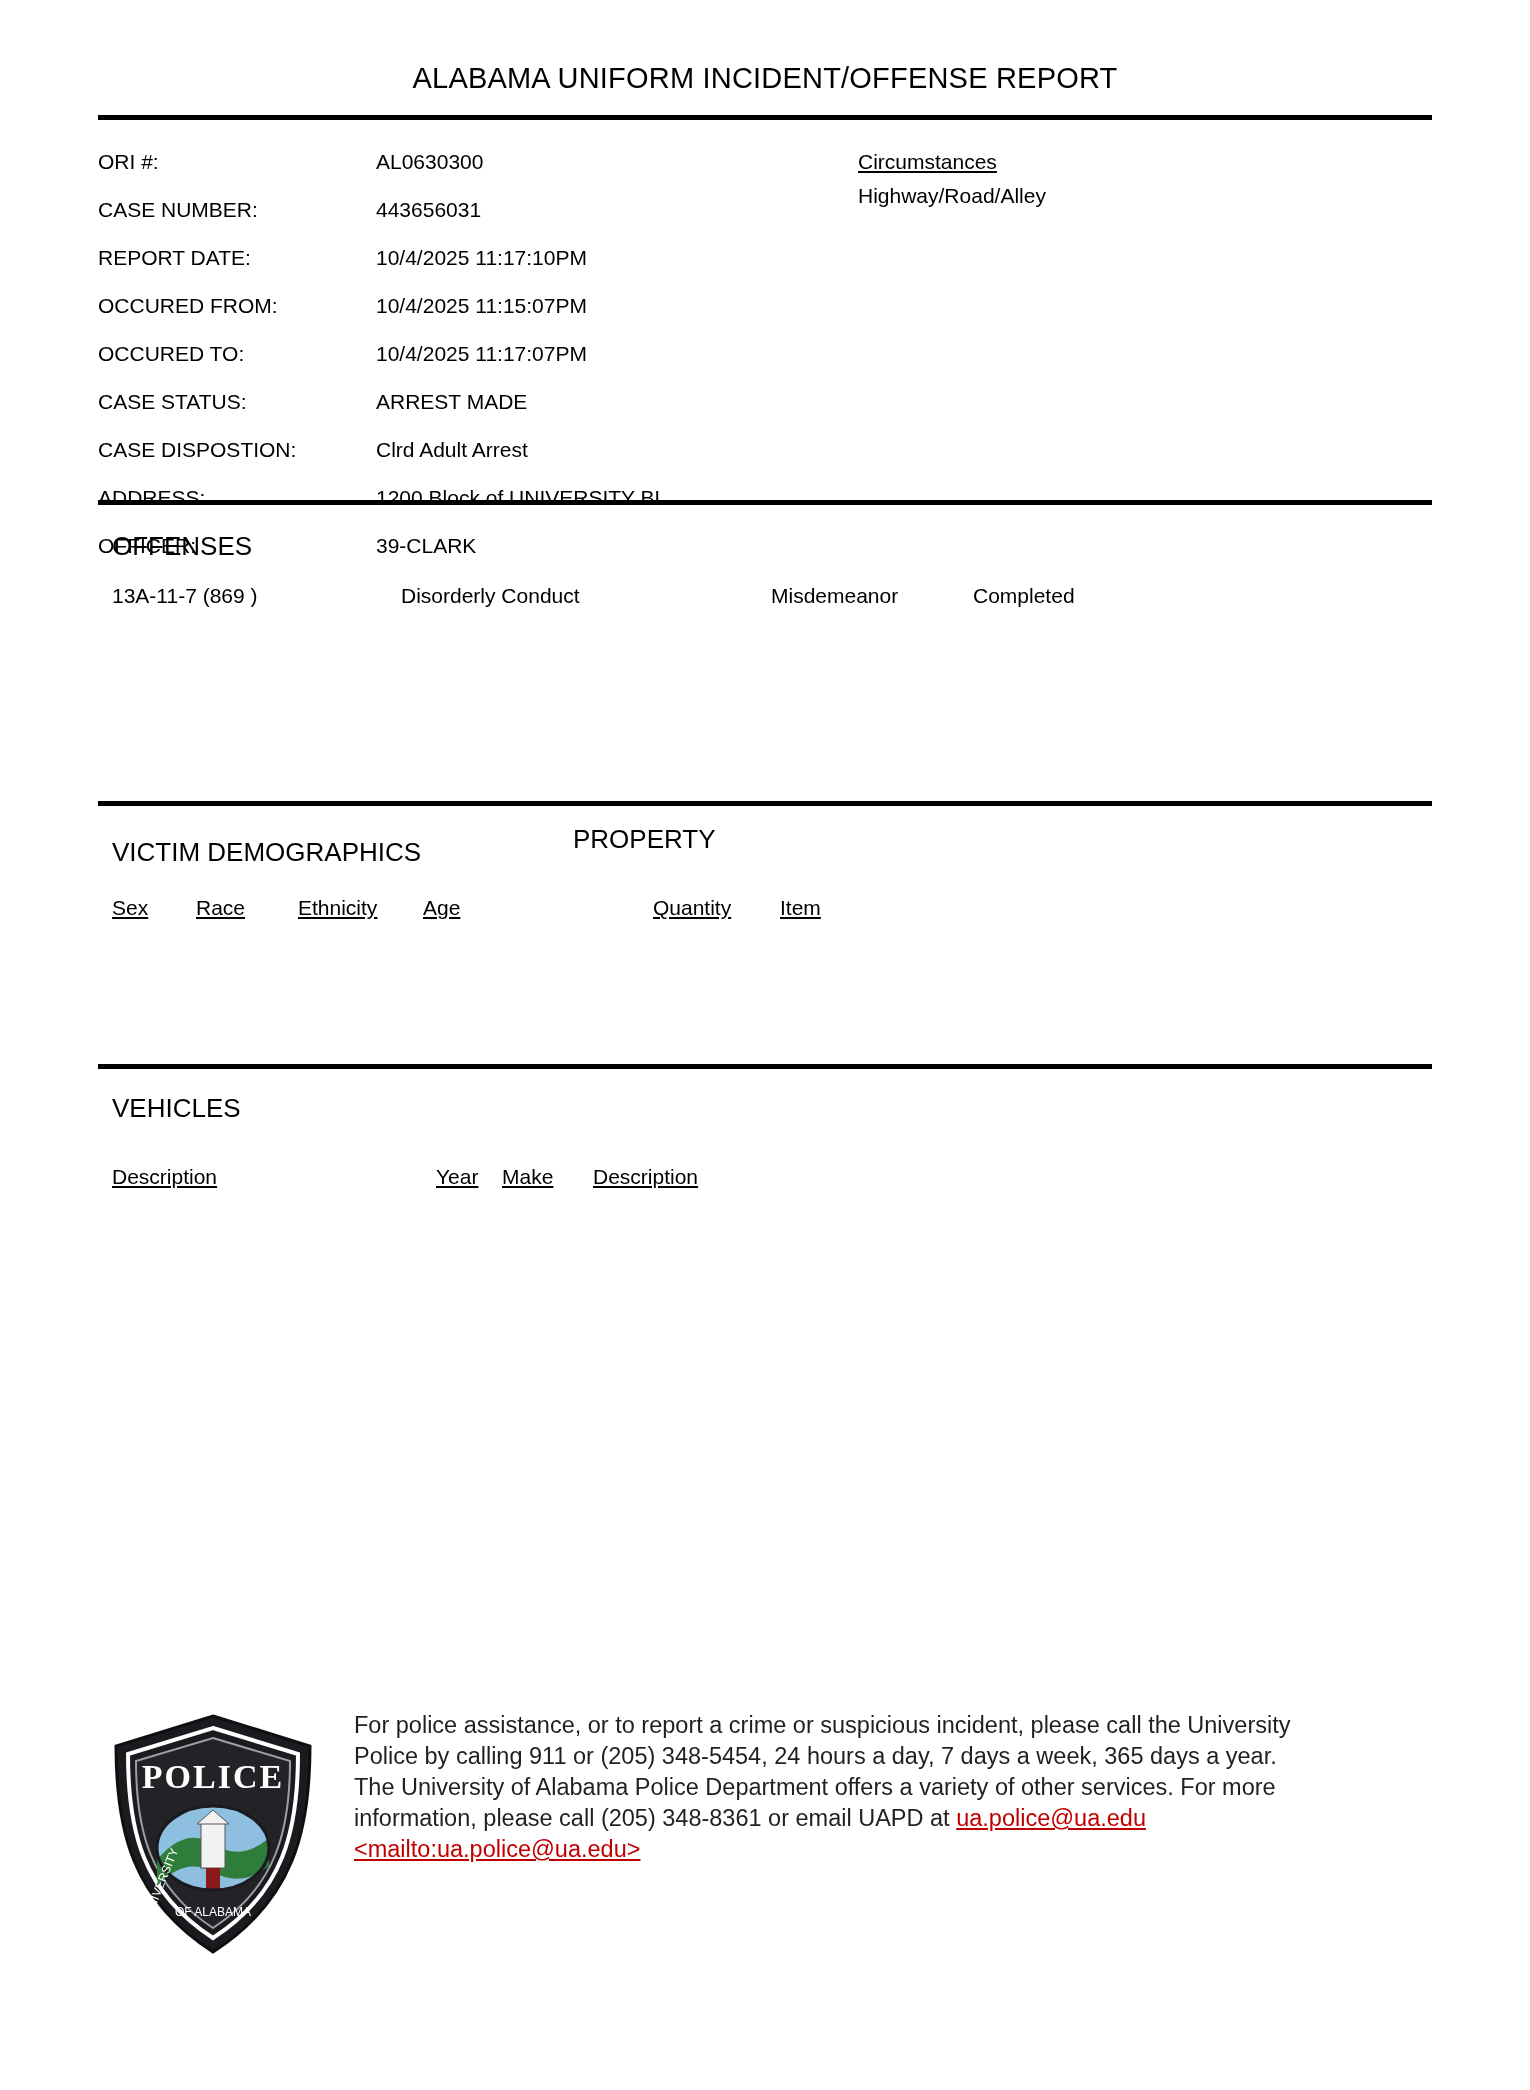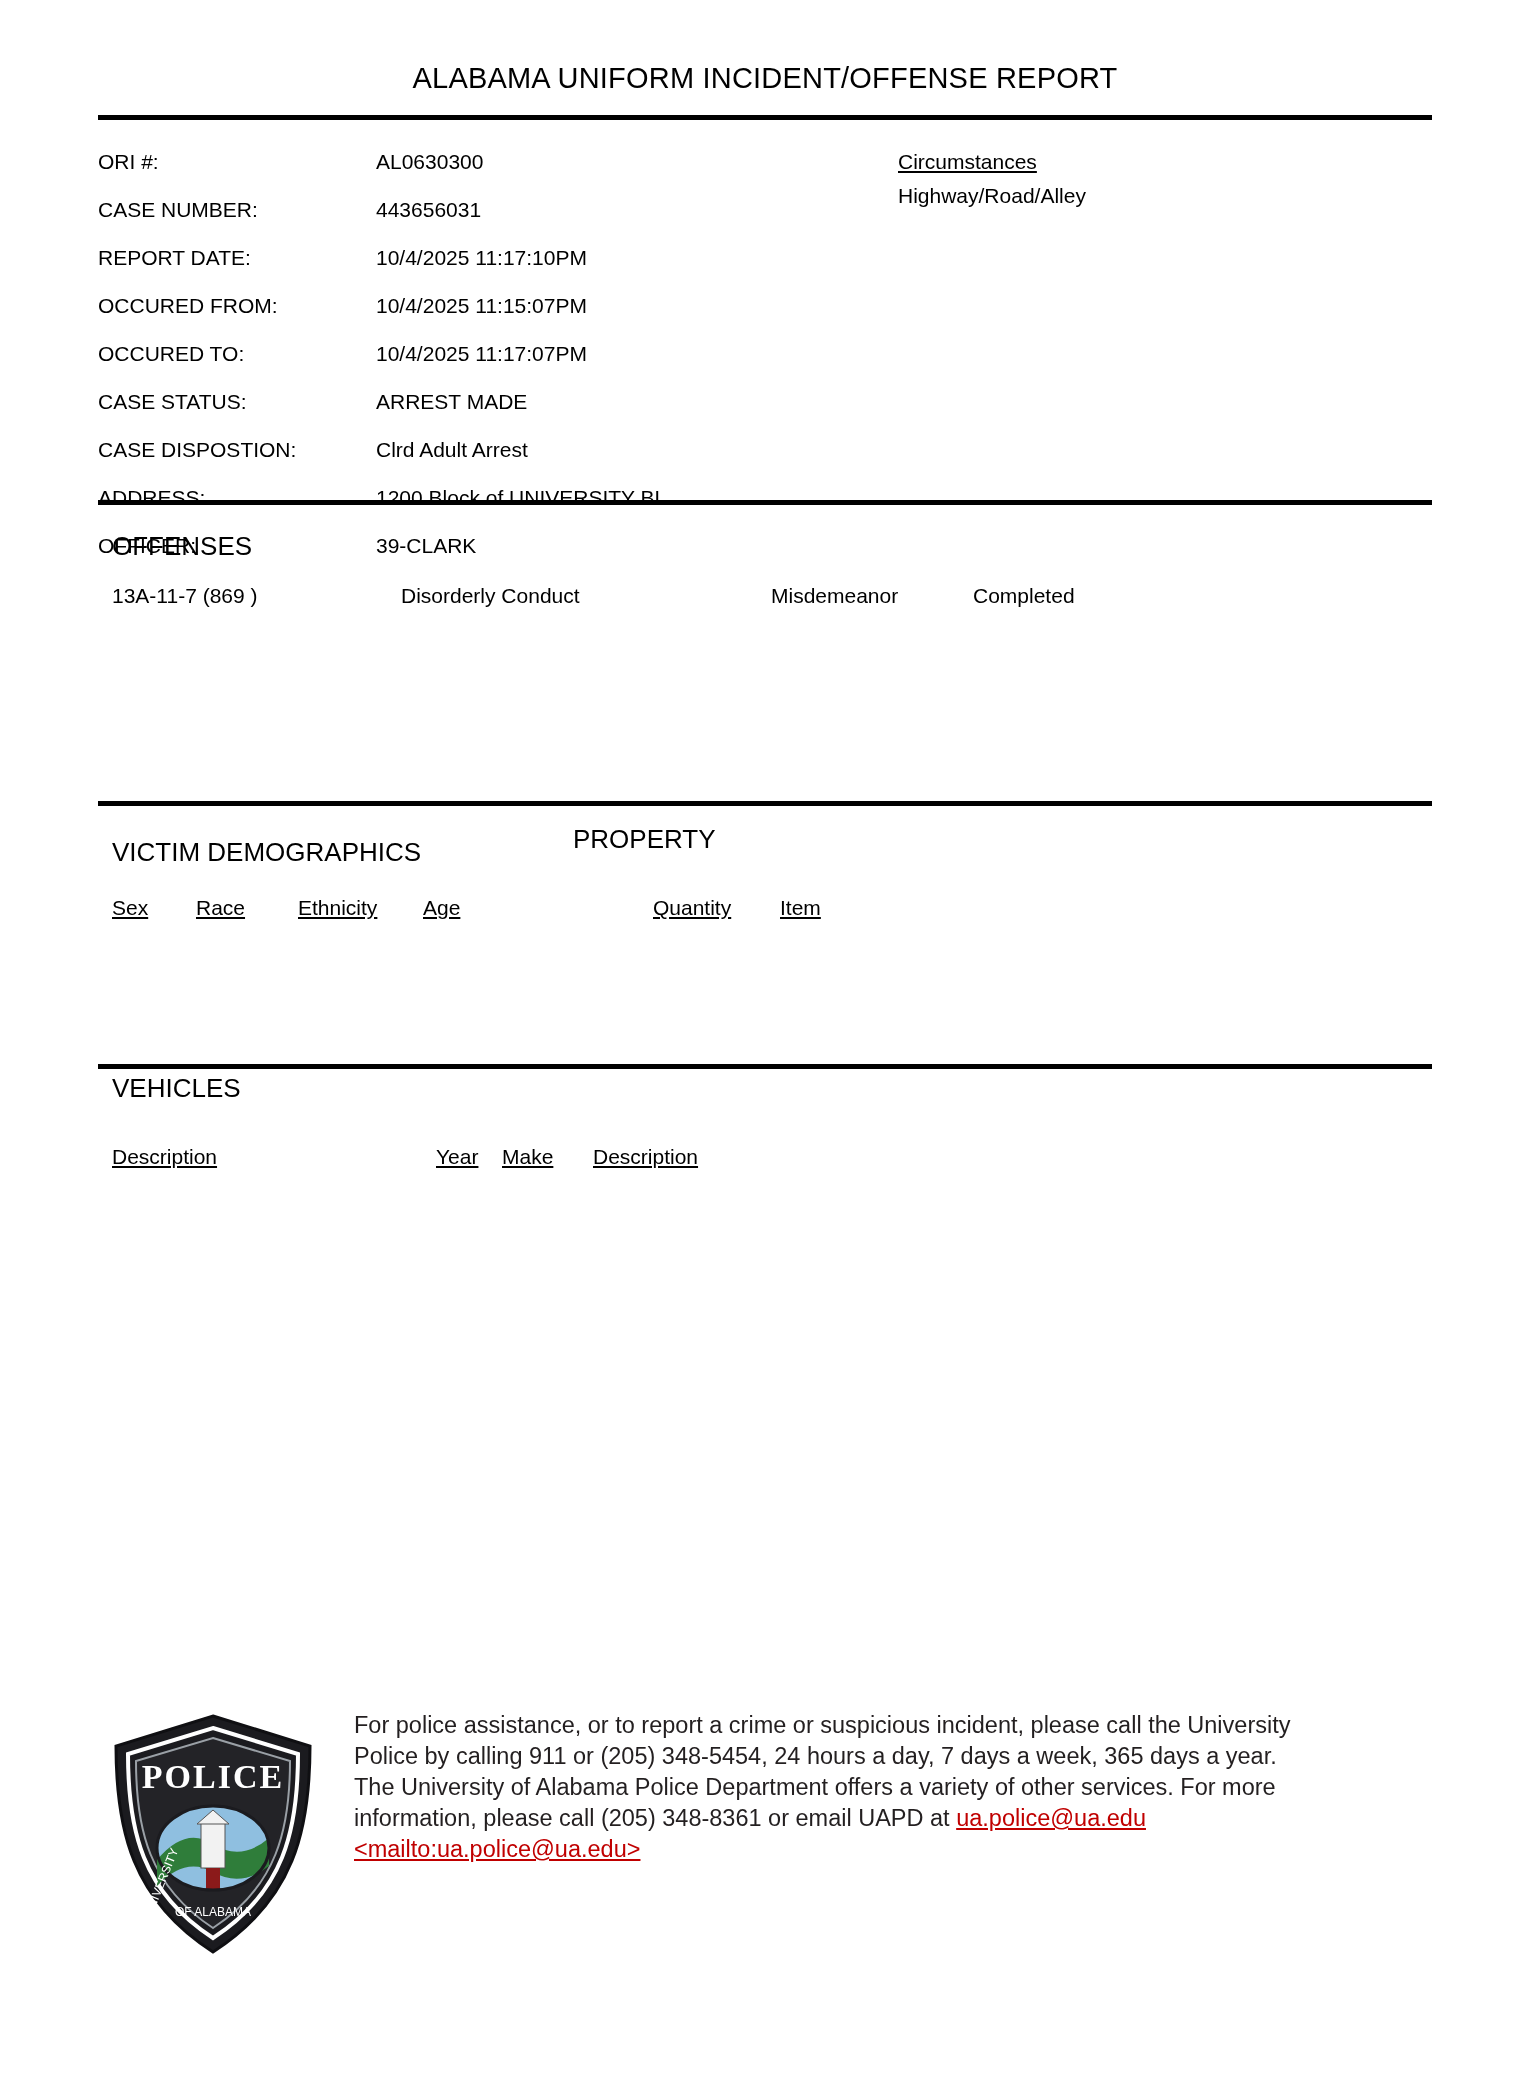--- a/index.html
+++ b/index.html
@@ -53,21 +53,21 @@
     white-space: nowrap;
   }
   .info-label {
     width: 278px;
   }
   .info-value {
     width: 420px;
   }
   .circ-block {
     position: absolute;
-    left: 800px;
+    left: 760px;
     top: 0;
   }
   .circ-head {
     font-size: 21px;
     text-decoration: underline;
     margin-bottom: 10px;
   }
   .circ-value {
     font-size: 21px;
   }
@@ -110,21 +110,21 @@
   .vic-sex { position: absolute; left: 14px; top: 72px; }
   .vic-race { position: absolute; left: 98px; top: 72px; }
   .vic-eth { position: absolute; left: 200px; top: 72px; }
   .vic-age { position: absolute; left: 325px; top: 72px; }
   .prop-qty { position: absolute; left: 555px; top: 72px; }
   .prop-item { position: absolute; left: 682px; top: 72px; }
 
   
   .vehicles-block {
     position: relative;
-    margin-top: 4px;
+    margin-top: 24px;
     height: 120px;
   }
   .veh-title { position: absolute; left: 14px; top: 0; font-size: 26px; }
   .veh-rel { position: absolute; left: 14px; top: 72px; }
   .veh-year { position: absolute; left: 338px; top: 72px; }
   .veh-make { position: absolute; left: 404px; top: 72px; }
   .veh-desc { position: absolute; left: 495px; top: 72px; }
 
   
   .footer {

